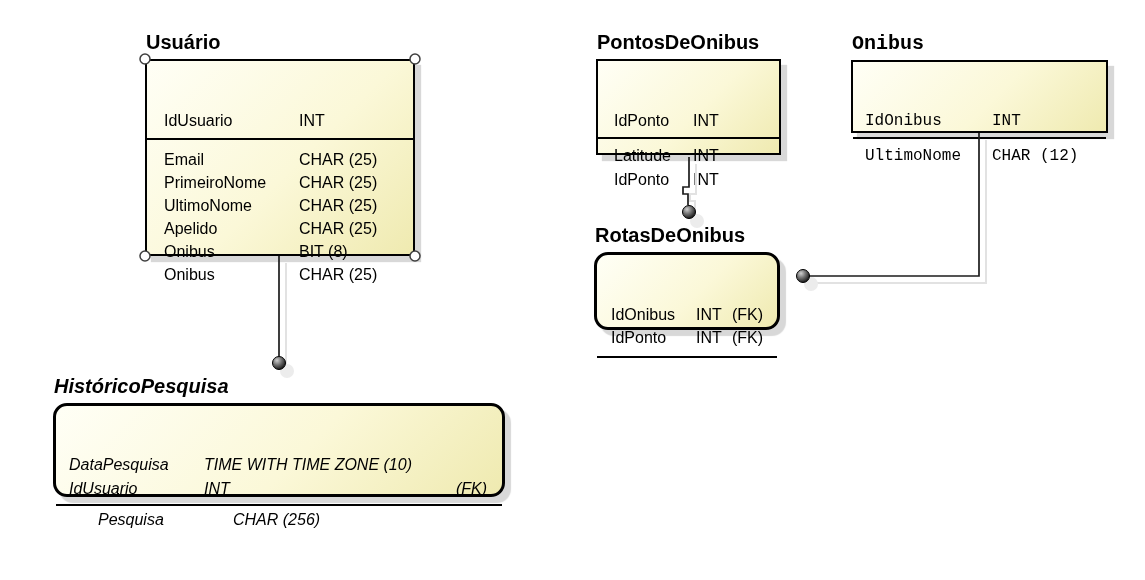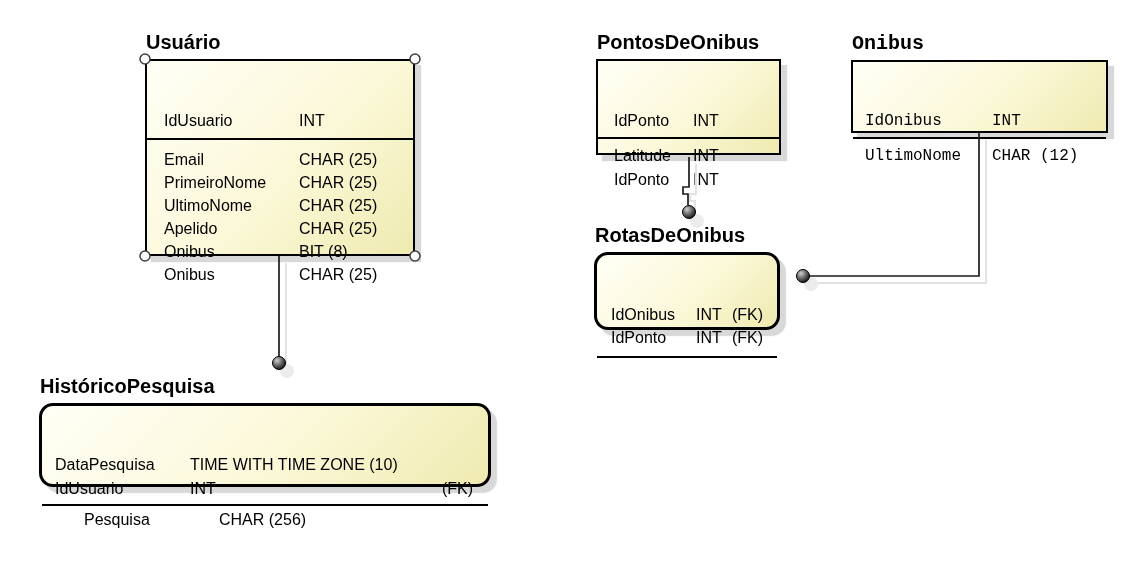--- a/index.html
+++ b/index.html
@@ -46,21 +46,21 @@
   #onibus .row { grid-template-columns:127px 1fr; padding-left:12px; width:100%; }
   #onibus .sec.body { height:33px; display:flex; align-items:center; }
 
   
   #rotas { left:594px; top:252px; width:186px; height:78px; }
   #rotas .sec.pk { height:60px; padding-top:5px; }
   #rotas .row { grid-template-columns:85px 36px 1fr; padding-left:14px; line-height:23px; }
   #rotas .sec.body { height:10px; }
 
   
-  #historico { left:39px; top:403px; width:452px; height:84px; }
+  #historico { left:53px; top:403px; width:452px; height:94px;font-style:italic; }
   #historico .sec.pk { height:57px; padding-top:4px; }
   #historico .row { grid-template-columns:135px 1fr auto; padding-left:13px; padding-right:15px; line-height:24px; }
   #historico .sec.body { height:27px; display:flex; align-items:center;padding-left:29px; }
   #historico .fk { text-align:right; }
 
   svg.overlay { position:absolute; left:0; top:0; z-index:5; }
 </style>
 </head>
 <body>
 

